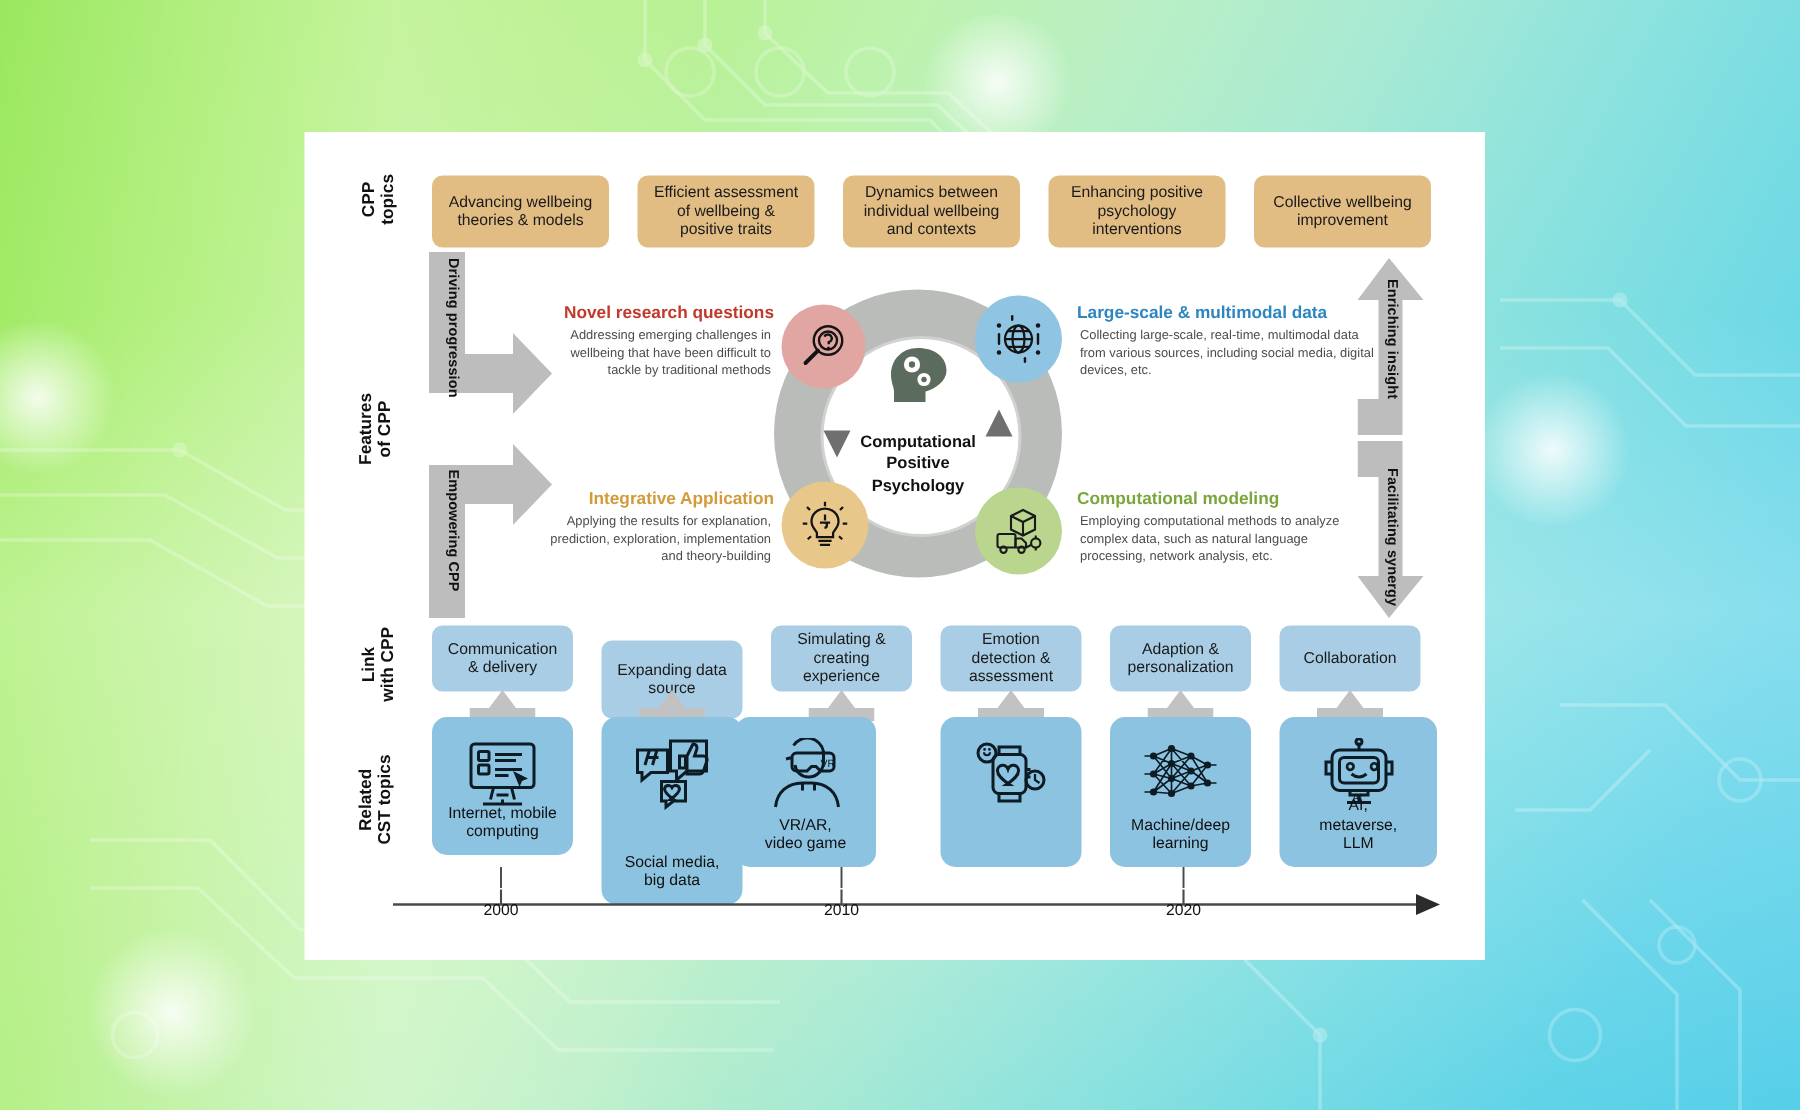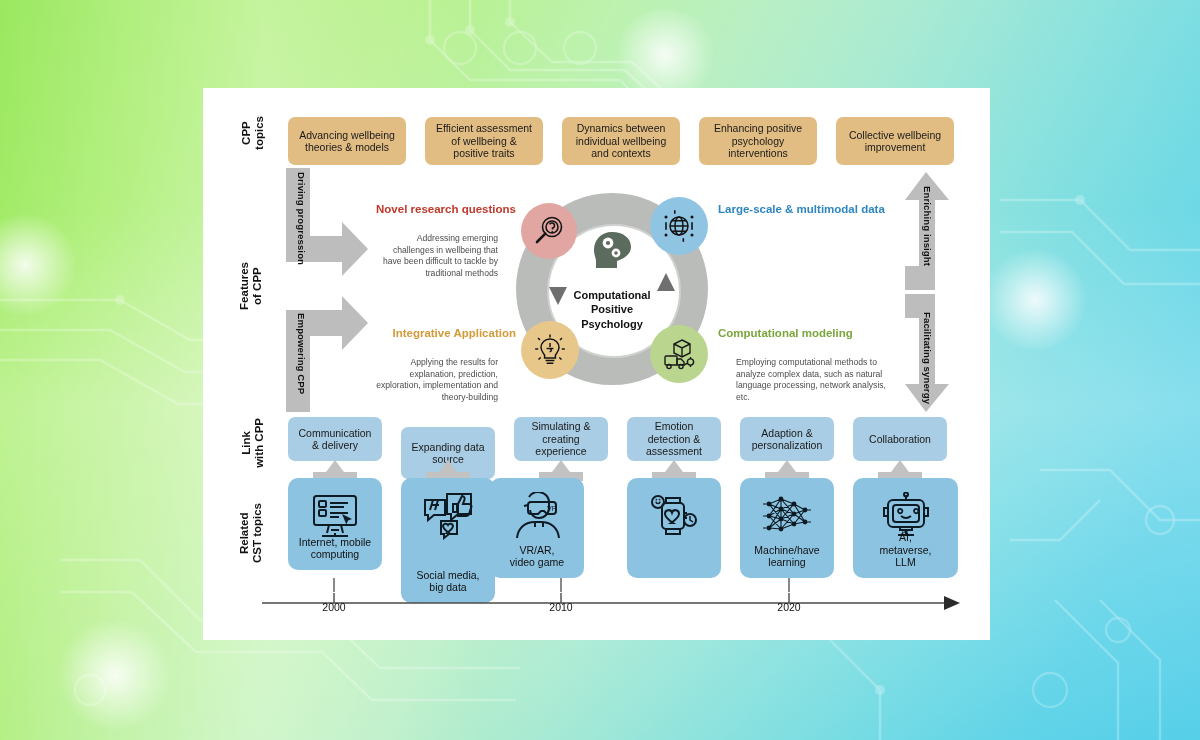--- a/index.html
+++ b/index.html
@@ -39,21 +39,21 @@
 
   
   .wheel-ring{position:absolute;border-radius:50%;background:#b9bcb9;}
   .wheel-core{position:absolute;border-radius:50%;background:#fff;border:2px solid #cfd2cf;}
   .wheel-text{position:absolute;left:0;right:0;text-align:center;font-weight:bold;font-size:11px;
               line-height:1.3;color:#111;}
   .bubble{position:absolute;border-radius:50%;display:flex;align-items:center;justify-content:center;}
 
   .feat{position:absolute;}
   .feat h4{margin:0 0 3px 0;font-size:11.5px;font-weight:bold;}
-  .feat p{margin:18px;font-size:8.6px;line-height:1.34;color:#4c4c4c;}
+  .feat p{margin:2px;font-size:8.6px;line-height:1.34;color:#4c4c4c;}
   .feat.r{text-align:right;}
   .feat.l{text-align:left;}
 
   .side-txt{position:absolute;writing-mode:vertical-rl;font-weight:bold;font-size:9.6px;color:#111;
             letter-spacing:.1px;}
 
   .axis{position:absolute;}
   .tick-lab{position:absolute;font-size:10.5px;color:#111;text-align:center;}
 </style>
 </head>
@@ -244,20 +244,21 @@
     </svg>
   </div>
 
   <div id="features">
       <div class="feat r" style="left: 356px; top: 203px; width: 160px;">
         <h4 style="color: rgb(192, 57, 43);">Novel research questions</h4>
         <p>Addressing emerging challenges in wellbeing that have been difficult to tackle by traditional methods</p>
       </div>
       <div class="feat l" style="left: 718px; top: 203px; width: 200px;">
         <h4 style="color: rgb(46, 134, 193);">Large-scale &amp; multimodal data</h4>
+        <p>Collecting large-scale, real-time, multimodal data from various sources, including social media, digital devices, etc.</p>
       </div>
       <div class="feat r" style="left: 356px; top: 327px; width: 160px;">
         <h4 style="color: rgb(211, 154, 58);">Integrative Application</h4>
         <p>Applying the results for explanation, prediction, exploration, implementation and theory-building</p>
       </div>
       <div class="feat l" style="left: 718px; top: 327px; width: 200px;">
         <h4 style="color: rgb(122, 166, 60);">Computational modeling</h4>
         <p>Employing computational methods to analyze complex data, such as natural language processing, network analysis, etc.</p>
       </div>
     </div>
@@ -395,21 +396,21 @@
               <circle cx="20" cy="27" r="2.4"></circle>
               <circle cx="20" cy="37" r="2.4"></circle>
               <circle cx="33" cy="12" r="2.4"></circle>
               <circle cx="33" cy="22" r="2.4"></circle>
               <circle cx="33" cy="32" r="2.4"></circle>
               <circle cx="44" cy="18" r="2.4"></circle>
               <circle cx="44" cy="30" r="2.4"></circle>
             </g>
           </svg>
         </div>
-        <div class="cst-cap" style="white-space: pre;">Machine/have
+        <div class="cst-cap" style="white-space: pre;">Machine/deep
 learning</div>
       </div>
       <div class="box cst-box" style="left: 853px; top: 478px; width: 94px; height: 100px; padding-left: 11px;">
         <div class="cst-ico">
           <svg width="52" height="48" viewBox="0 0 52 48">
             <g fill="none" stroke="#0d1b24" stroke-width="2">
               <rect x="8" y="8" width="36" height="27" rx="5"></rect>
               <rect x="13" y="13" width="26" height="17" rx="3"></rect>
               <path d="M26 3 v5"></path>
               <circle cx="26" cy="2.5" r="2"></circle>

